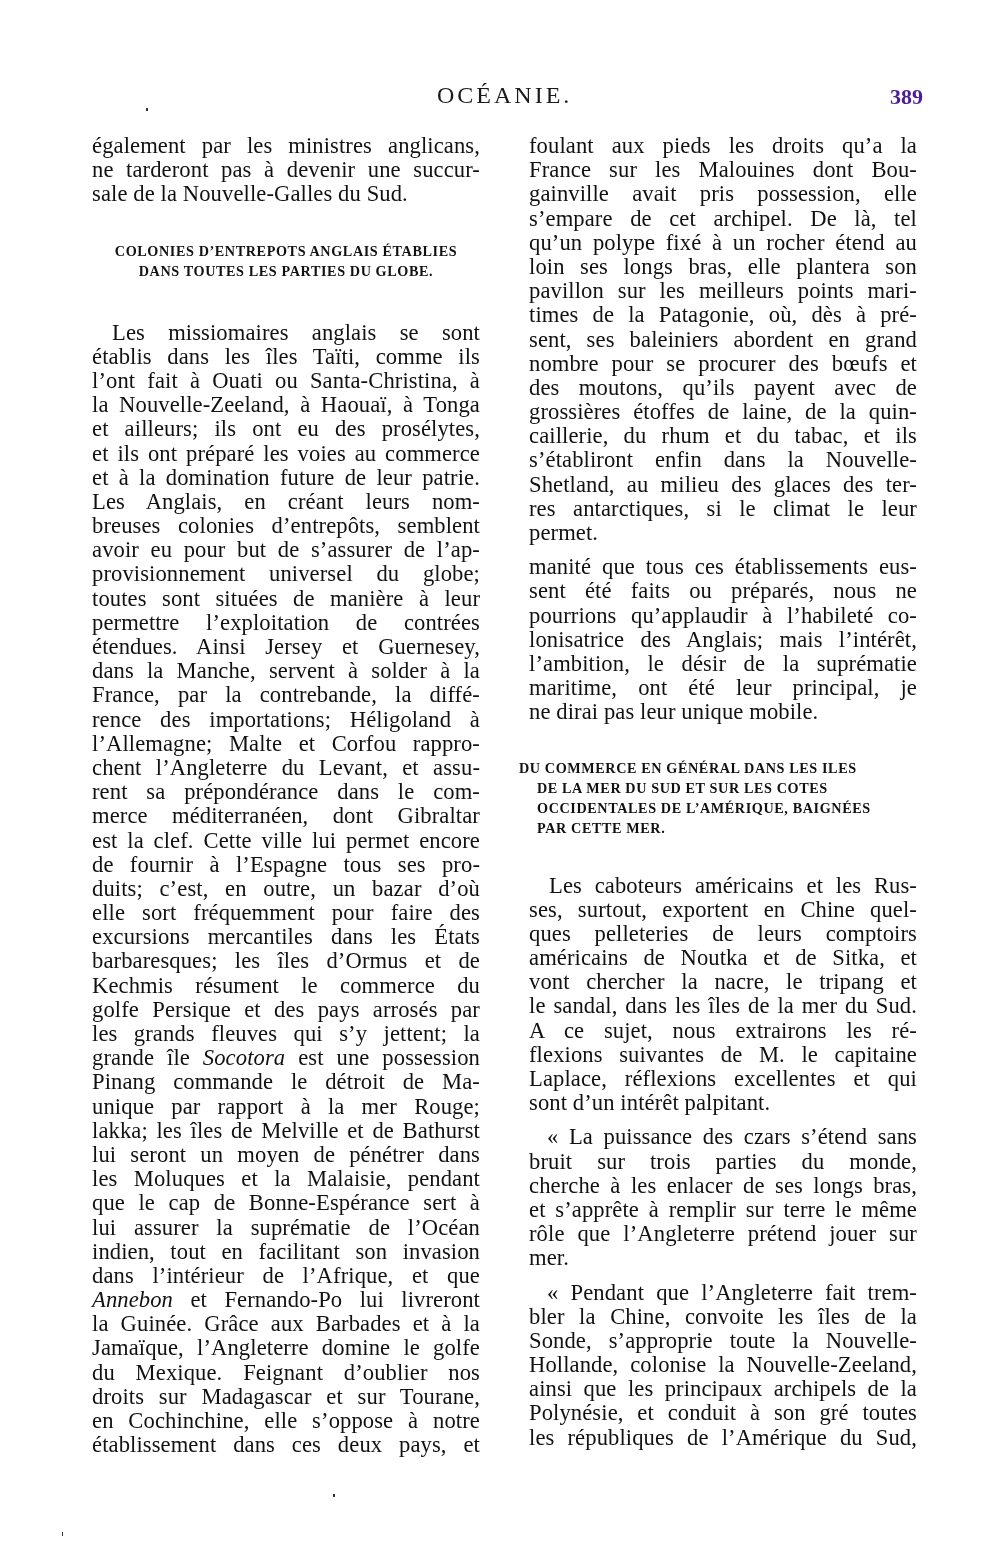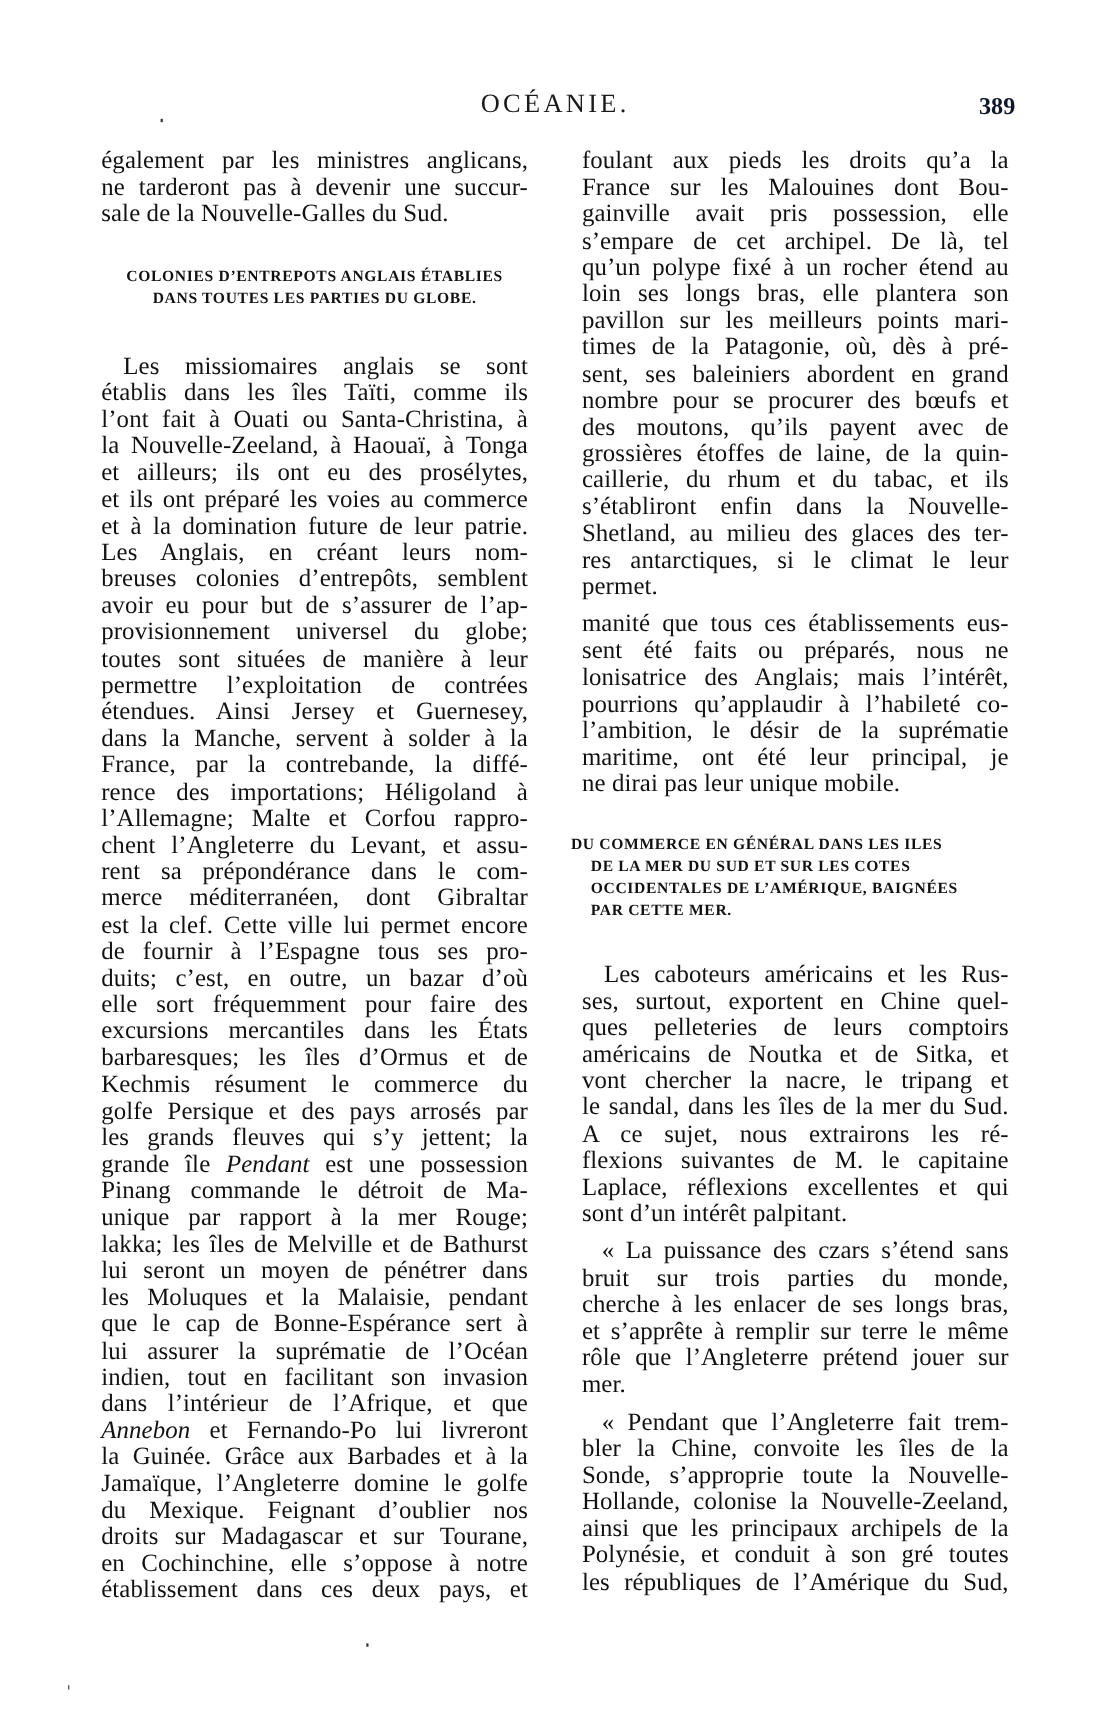--- a/index.html
+++ b/index.html
@@ -31,21 +31,21 @@
     letter-spacing: 3px;
     color: #1a1a1a;
   }
   .page-number {
     position: absolute;
     left: 890px;
     top: 2px;
     font-family: "Liberation Serif", serif;
     font-weight: bold;
     font-size: 22px;
-    color: #0f172a;
+    color: #4c1d95;
   }
   .column {
     position: absolute;
     top: 124px;
   }
   .col-left { left: 82px; width: 408px; }
   .col-right { left: 519px; width: 408px; }
 
   .para { margin: 10px; }
   .line {
@@ -130,21 +130,21 @@
     <span class="line">merce méditerranéen, dont Gibraltar</span>
     <span class="line">est la clef. Cette ville lui permet encore</span>
     <span class="line">de fournir à l’Espagne tous ses pro-</span>
     <span class="line">duits; c’est, en outre, un bazar d’où</span>
     <span class="line">elle sort fréquemment pour faire des</span>
     <span class="line">excursions mercantiles dans les États</span>
     <span class="line">barbaresques; les îles d’Ormus et de</span>
     <span class="line">Kechmis résument le commerce du</span>
     <span class="line">golfe Persique et des pays arrosés par</span>
     <span class="line">les grands fleuves qui s’y jettent; la</span>
-    <span class="line"><span>grande île </span><em class="it">Pendant</em><span> est une possession</span></span>
+    <span class="line"><span>grande île </span><em class="it">Socotora</em><span> est une possession</span></span>
     <span class="line">Pinang commande le détroit de Ma-</span>
     <span class="line">unique par rapport à la mer Rouge;</span>
     <span class="line">lakka; les îles de Melville et de Bathurst</span>
     <span class="line">lui seront un moyen de pénétrer dans</span>
     <span class="line">les Moluques et la Malaisie, pendant</span>
     <span class="line">que le cap de Bonne-Espérance sert à</span>
     <span class="line">lui assurer la suprématie de l’Océan</span>
     <span class="line">indien, tout en facilitant son invasion</span>
     <span class="line">dans l’intérieur de l’Afrique, et que</span>
     <span class="line"><em class="it">Annebon</em><span> et Fernando-Po lui livreront</span></span>
@@ -174,22 +174,22 @@
     <span class="line">caillerie, du rhum et du tabac, et ils</span>
     <span class="line">s’établiront enfin dans la Nouvelle-</span>
     <span class="line">Shetland, au milieu des glaces des ter-</span>
     <span class="line">res antarctiques, si le climat le leur</span>
     <span class="line last">permet.</span>
   </div>
 
   <div class="para">
     <span class="line">manité que tous ces établissements eus-</span>
     <span class="line">sent été faits ou préparés, nous ne</span>
+    <span class="line">pourrions qu’applaudir à l’habileté co-</span>
     <span class="line">lonisatrice des Anglais; mais l’intérêt,</span>
-    <span class="line">pourrions qu’applaudir à l’habileté co-</span>
     <span class="line">l’ambition, le désir de la suprématie</span>
     <span class="line">maritime, ont été leur principal, je</span>
     <span class="line last">ne dirai pas leur unique mobile.</span>
   </div>
 
   <div class="heading heading-right">
     <span class="hline">DU COMMERCE EN GÉNÉRAL DANS LES ILES</span>
     <span class="hline cont">DE LA MER DU SUD ET SUR LES COTES</span>
     <span class="hline cont">OCCIDENTALES DE L’AMÉRIQUE, BAIGNÉES</span>
     <span class="hline cont">PAR CETTE MER.</span>

